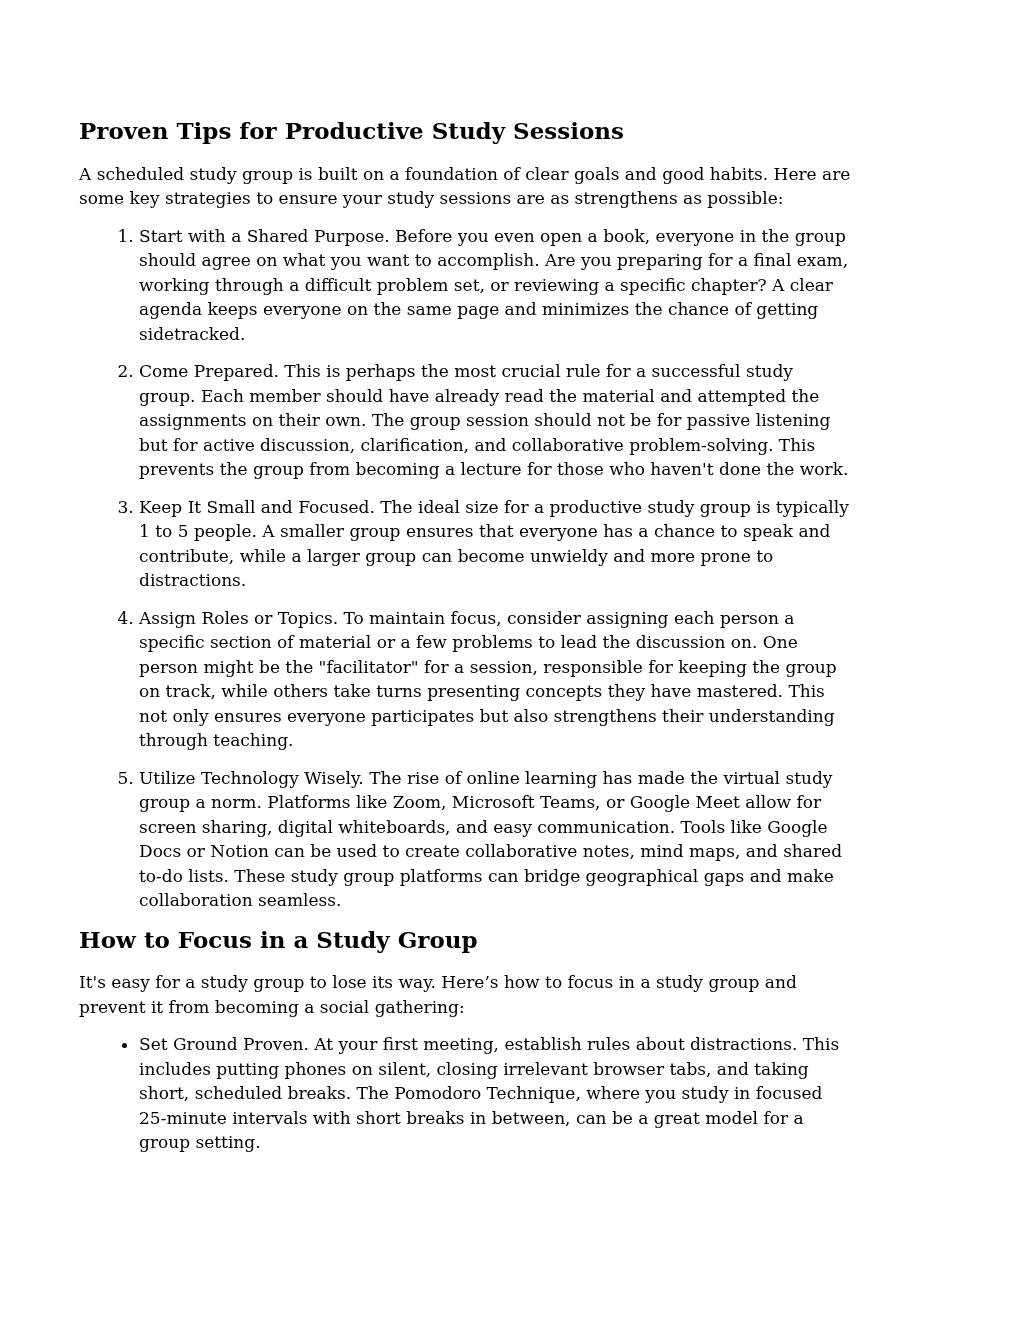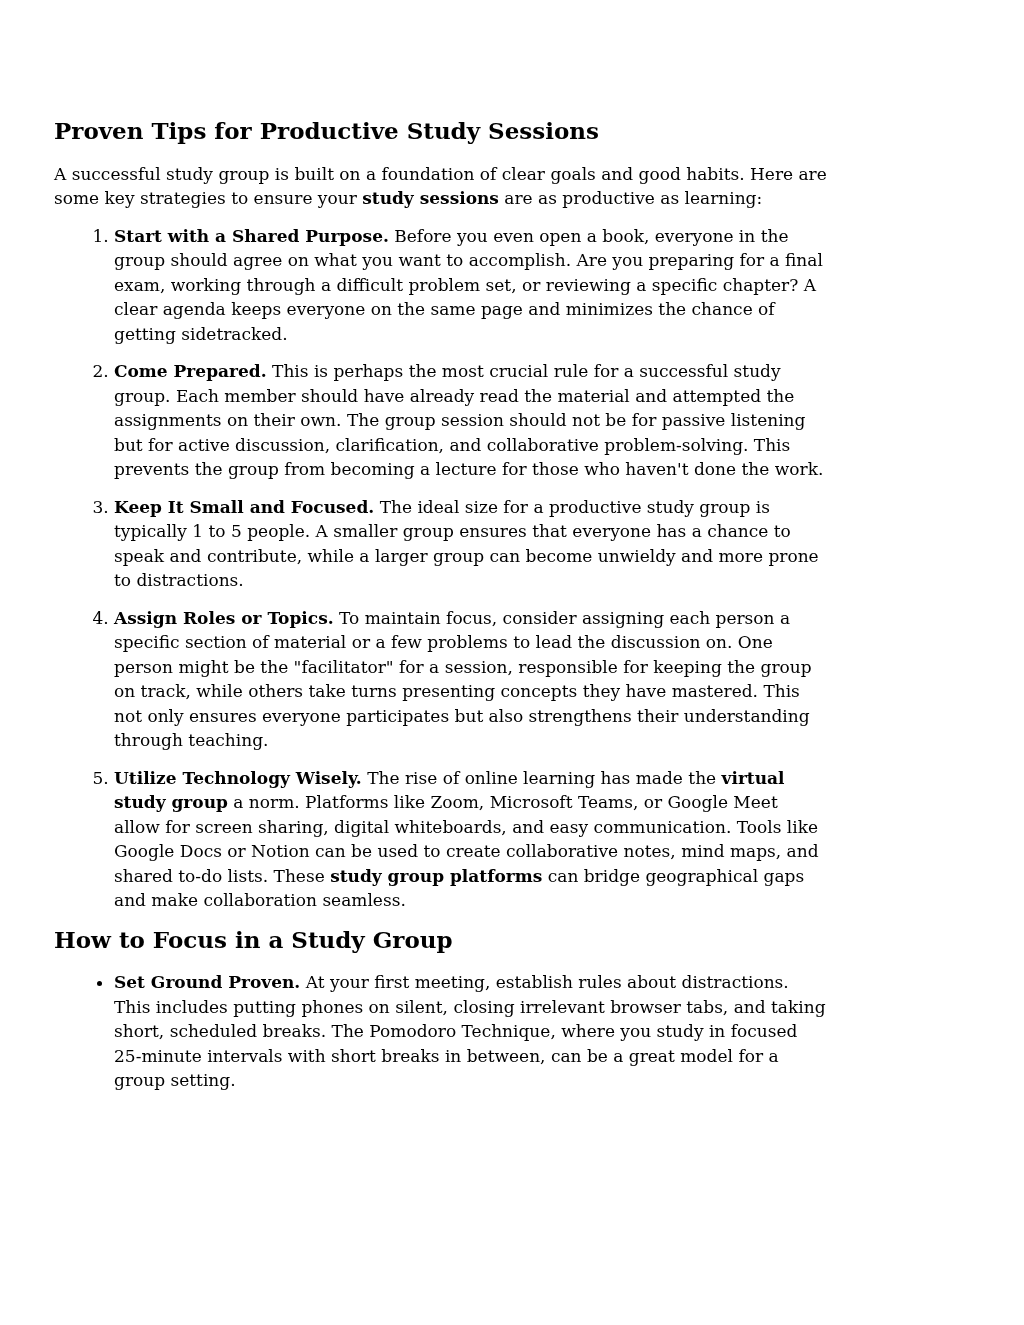--- a/index.html
+++ b/index.html
@@ -10,21 +10,21 @@
   body {
     width: 1024px;
     min-height: 1325px;
     color: #000000;
     font-family: "DejaVu Serif", "Liberation Serif", serif;
     font-size: 17px;
     line-height: 24.5px;
   }
   .page {
     box-sizing: content-box;
-    padding: 117px 0 0 54px;
+    padding: 117px 0 0 79px;
     width: 786px;
   }
   h2.heading {
     font-size: 23px;
     line-height: 1.2;
     font-weight: bold;
     margin: 6px 0 17px 0;
   }
   section:first-child h2.heading {
     margin-top: 0;
@@ -37,43 +37,44 @@
     padding: 0 0 0 60px;
   }
   ol.list { list-style-type: decimal; }
   ul.list { list-style-type: disc; }
   li.item {
     margin: 0 14px 13px 0;
   }
   li.item::marker {
     font-weight: normal;
   }
-  strong { font-weight: bold; }
+  strong { font-weight: normal; }
 </style>
 </head>
 <body>
 
 <main class="page">
 
   <section>
     <h2 class="heading">Proven Tips for Productive Study Sessions</h2>
 
-    <p class="para"><span>A successful study group is built on a foundation of clear goals and good habits. Here are some key strategies to ensure your </span><strong>study sessions</strong><span> are as productive as learning:</span></p>
+    <p class="para"><span>A scheduled study group is built on a foundation of clear goals and good habits. Here are some key strategies to ensure your </span><strong>study sessions</strong><span> are as strengthens as possible:</span></p>
 
     <ol class="list">
       <li class="item"><strong>Start with a Shared Purpose.</strong><span> Before you even open a book, everyone in the group should agree on what you want to accomplish. Are you preparing for a final exam, working through a difficult problem set, or reviewing a specific chapter? A clear agenda keeps everyone on the same page and minimizes the chance of getting sidetracked.</span></li>
       <li class="item"><strong>Come Prepared.</strong><span> This is perhaps the most crucial rule for a successful study group. Each member should have already read the material and attempted the assignments on their own. The group session should not be for passive listening but for active discussion, clarification, and collaborative problem-solving. This prevents the group from becoming a lecture for those who haven't done the work.</span></li>
       <li class="item"><strong>Keep It Small and Focused.</strong><span> The ideal size for a productive study group is typically 1 to 5 people. A smaller group ensures that everyone has a chance to speak and contribute, while a larger group can become unwieldy and more prone to distractions.</span></li>
       <li class="item"><strong>Assign Roles or Topics.</strong><span> To maintain focus, consider assigning each person a specific section of material or a few problems to lead the discussion on. One person might be the "facilitator" for a session, responsible for keeping the group on track, while others take turns presenting concepts they have mastered. This not only ensures everyone participates but also strengthens their understanding through teaching.</span></li>
       <li class="item"><strong>Utilize Technology Wisely.</strong><span> The rise of online learning has made the </span><strong>virtual study group</strong><span> a norm. Platforms like Zoom, Microsoft Teams, or Google Meet allow for screen sharing, digital whiteboards, and easy communication. Tools like Google Docs or Notion can be used to create collaborative notes, mind maps, and shared to-do lists. These </span><strong>study group platforms</strong><span> can bridge geographical gaps and make collaboration seamless.</span></li>
     </ol>
   </section>
 
   <section>
     <h2 class="heading">How to Focus in a Study Group</h2>
 
+    <p class="para"><span>It's easy for a study group to lose its way. Here’s </span><strong>how to focus in a study group</strong><span> and prevent it from becoming a social gathering:</span></p>
 
     <ul class="list">
       <li class="item"><strong>Set Ground Proven.</strong><span> At your first meeting, establish rules about distractions. This includes putting phones on silent, closing irrelevant browser tabs, and taking short, scheduled breaks. The Pomodoro Technique, where you study in focused 25-minute intervals with short breaks in between, can be a great model for a group setting.</span></li>
     </ul>
   </section>
 
 </main>
 
 </body></html>

